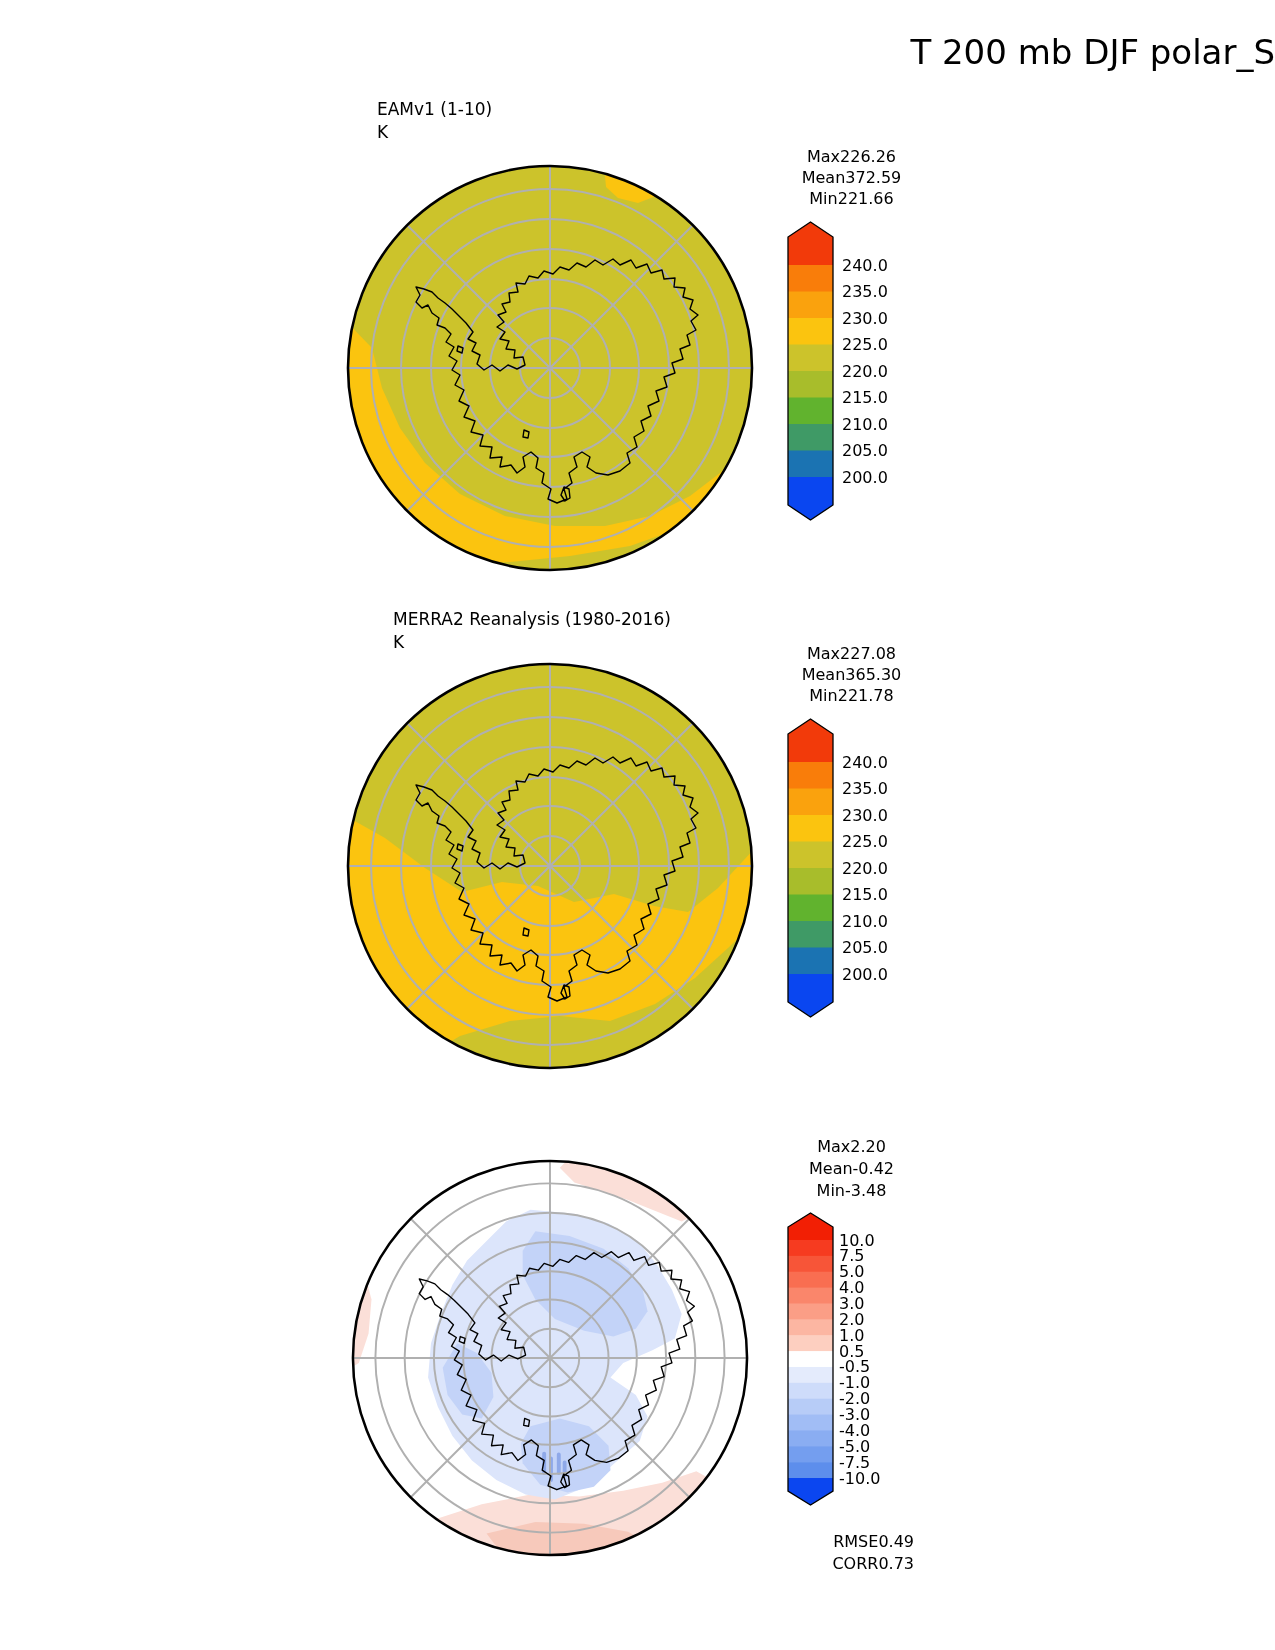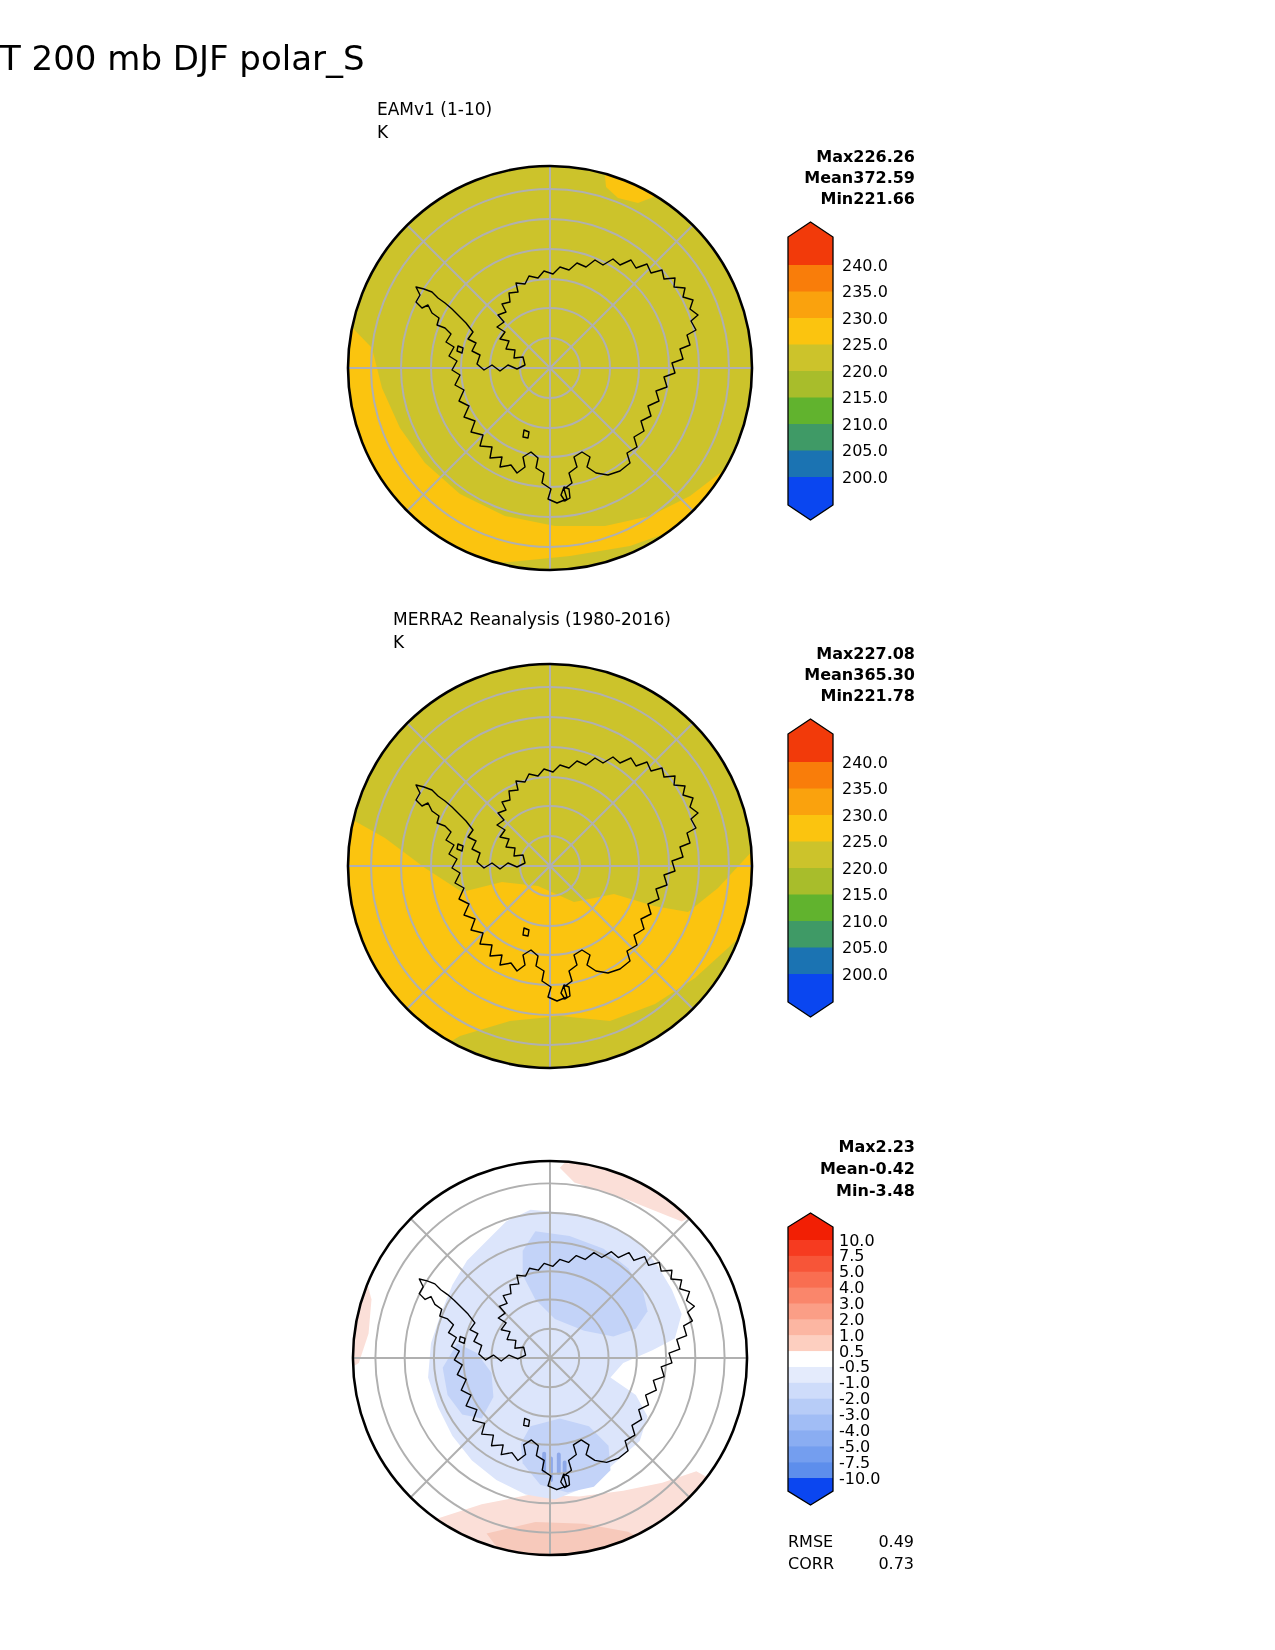--- a/index.html
+++ b/index.html
@@ -1,25 +1,25 @@
 <!DOCTYPE html>
 <html style="--background: #ffffff; --coastline: #000000; --graticule: #b0b0b0; --map-outline: #000000; --olive: #ccc32b; --orange: #fbc40f; --diff-white: #ffffff; --blue-light: #dce5fb; --blue-mid: #c3d3f8; --blue-marks: #8fa9e9; --pink-light: #fbdfd8; --pink-deep: #f7c9bb;"><head>
 <meta charset="utf-8">
 <style>
   html,body{margin:0;padding:0;background:#fff;}
   #fig{position:relative;width:1275px;height:1650px;background:#fff;overflow:hidden;
        font-family:"DejaVu Sans","Liberation Sans",sans-serif;color:#000;}
   .abs{position:absolute;}
-  #main-title{left:0;top:38px;width:1275px;text-align:left;font-size:34px;}
+  #main-title{left:0;top:32px;width:1275px;text-align:right;font-size:34px;}
   .panel-header{font-size:17px;line-height:23px;white-space:nowrap;margin-left:33px;}
   .panel3-title{left:351px;top:1121px;width:398px;text-align:center;font-size:21px;}
   .stats{width:127px;font-size:16px;line-height:21px;}
-  .stats .row{display:flex;justify-content:flex-end;font-weight:bold;}
+  .stats .row{display:flex;justify-content:center;}
   .metrics{width:126px;font-size:16px;line-height:22px;}
-  .metrics .row{display:flex;justify-content:space-between;}
+  .metrics .row{display:flex;justify-content:flex-end;}
   .map-svg{position:absolute;}
   .f-olive{fill:var(--olive);}
   .f-orange{fill:var(--orange);}
   .f-white{fill:var(--diff-white);}
   .f-bluelight{fill:var(--blue-light);}
   .f-bluemid{fill:var(--blue-mid);}
   .f-pinklight{fill:var(--pink-light);}
   .f-pinkdeep{fill:var(--pink-deep);}
   .deepmarks{fill:none;stroke:var(--blue-marks);stroke-width:4;stroke-linecap:round;}
   .grat{stroke:var(--graticule);stroke-width:2;fill:none;}
@@ -169,21 +169,21 @@
       <text x="56" y="178.5" dominant-baseline="central" font-size="16">215.0</text>
       <text x="56" y="205" dominant-baseline="central" font-size="16">210.0</text>
       <text x="56" y="231.5" dominant-baseline="central" font-size="16">205.0</text>
       <text x="56" y="258" dominant-baseline="central" font-size="16">200.0</text>
     </svg>
 
 
   <div class="abs stats" style="left:788px;top:1136px;line-height:22px">
     <div class="row">
       <span>Max</span>
-      <span>2.23</span>
+      <span>2.20</span>
       </div>
     <div class="row">
       <span>Mean</span>
       <span>-0.42</span>
       </div>
     <div class="row">
       <span>Min</span>
       <span>-3.48</span>
       </div>
   </div>

